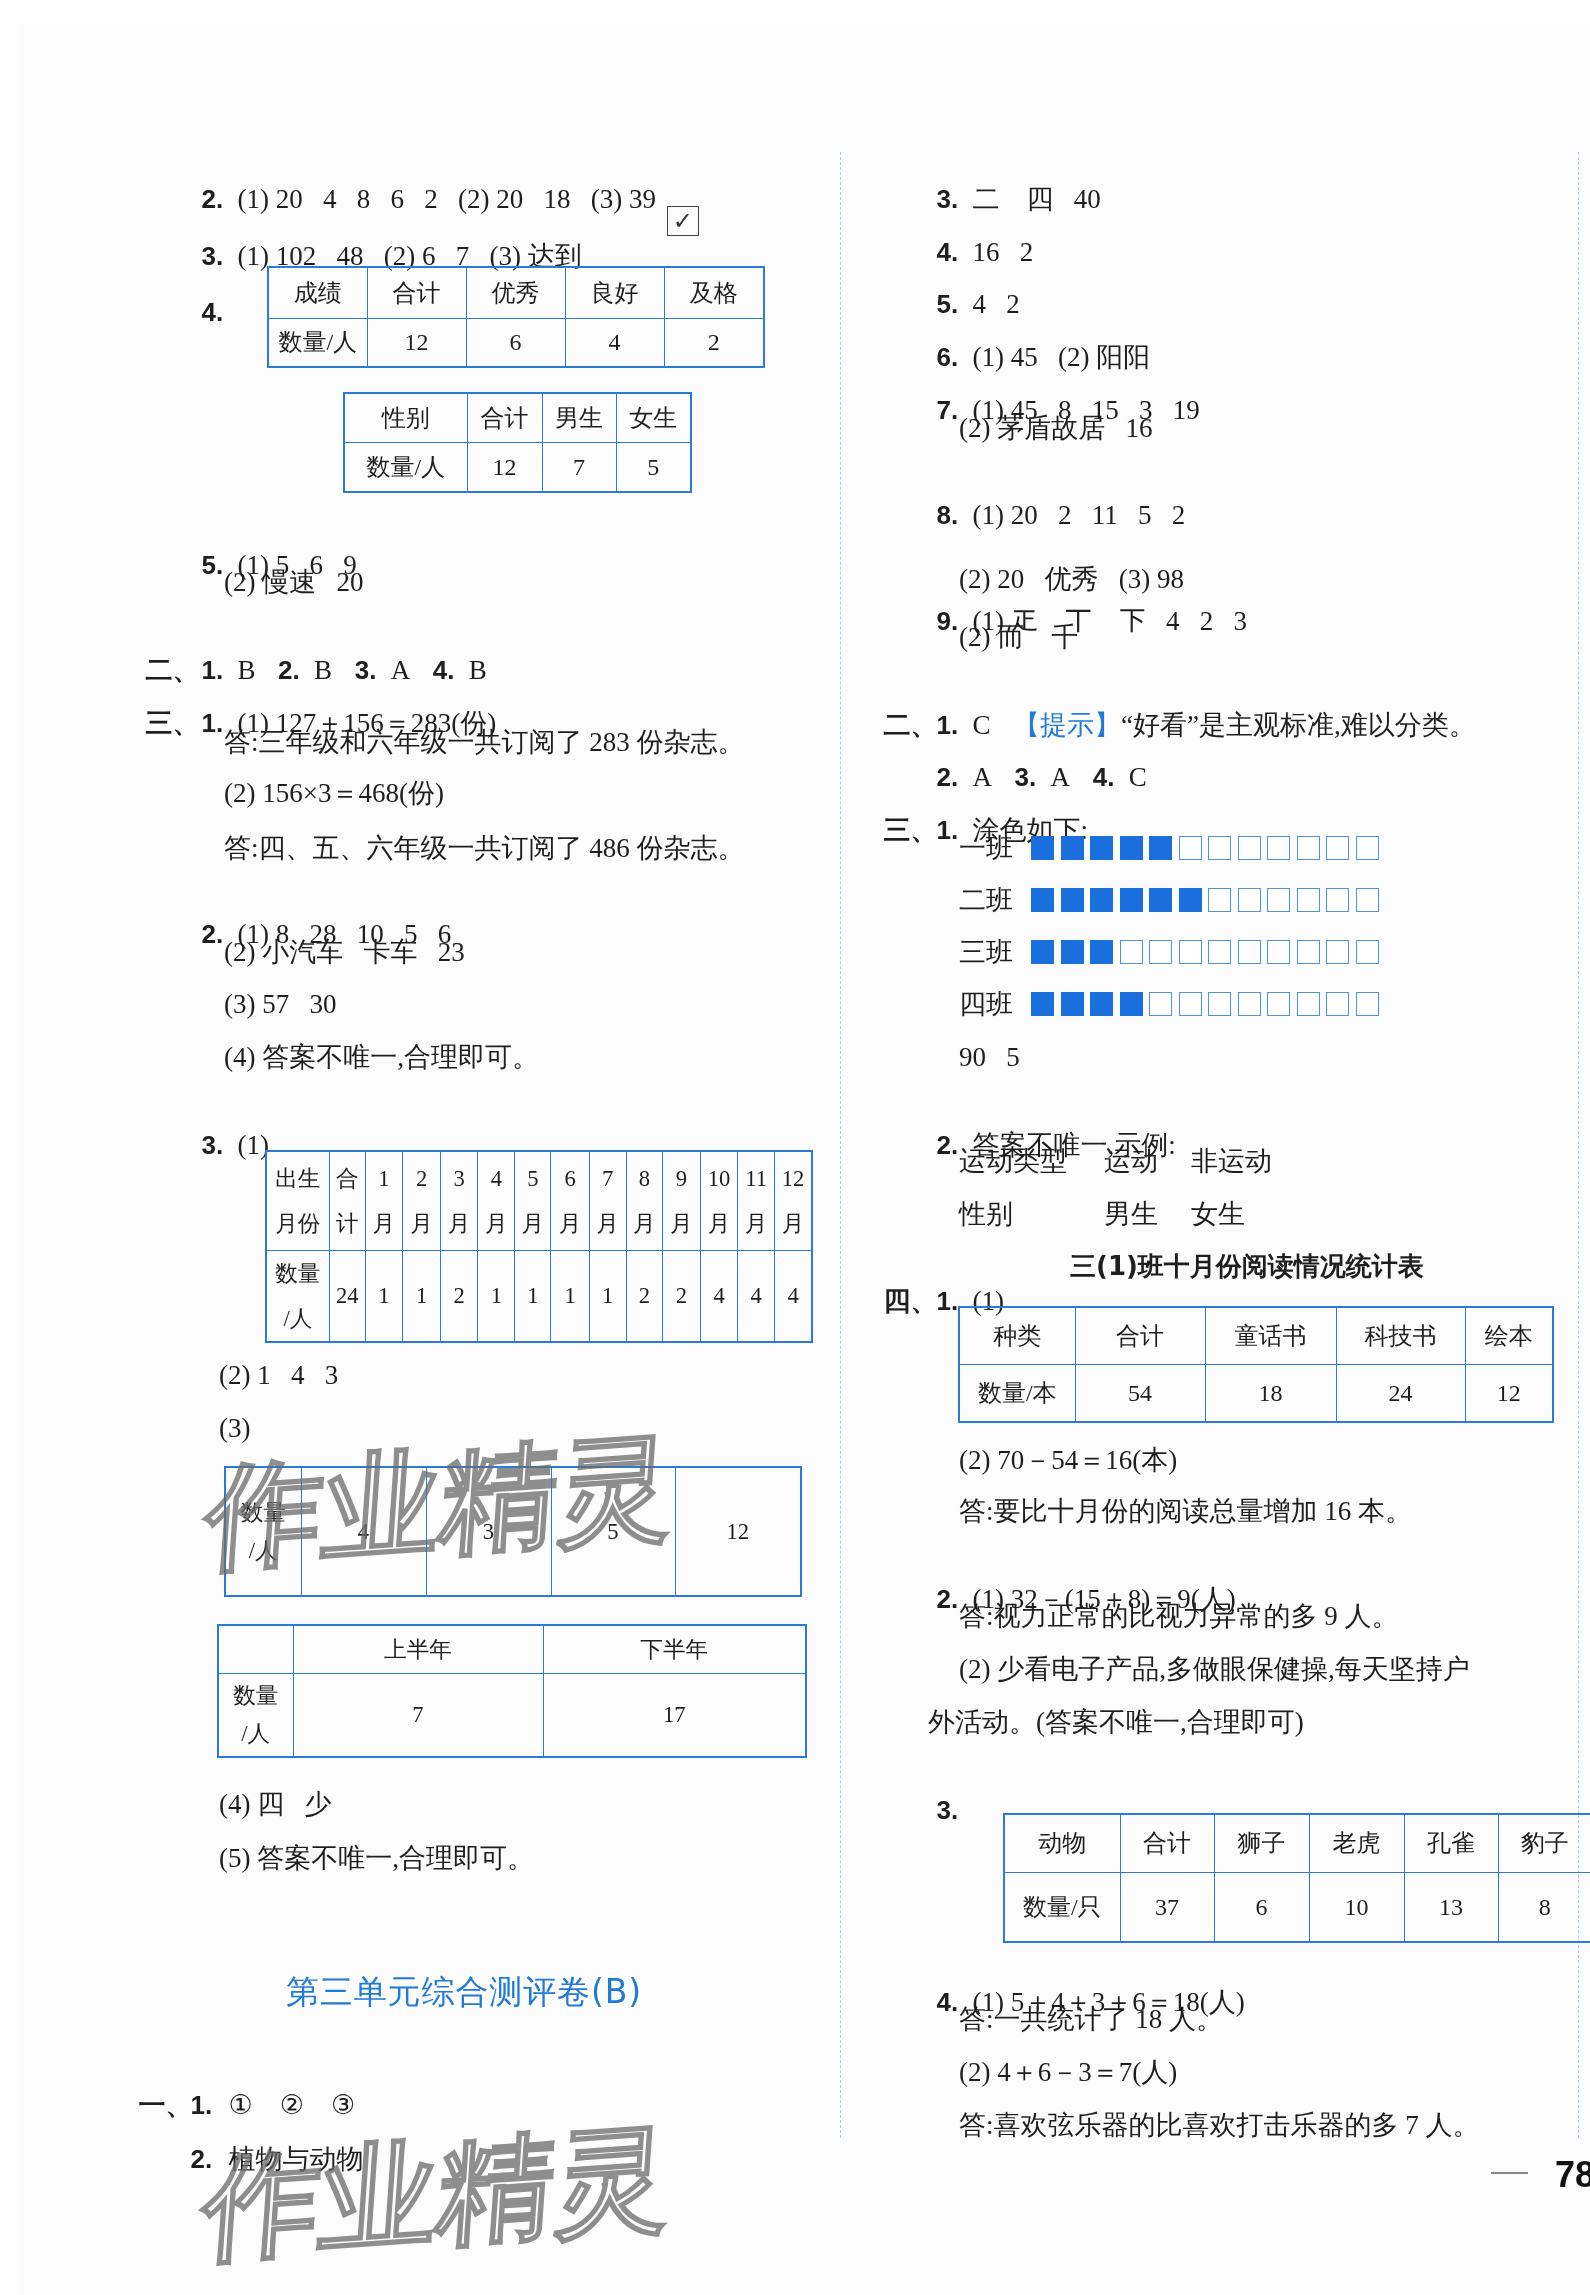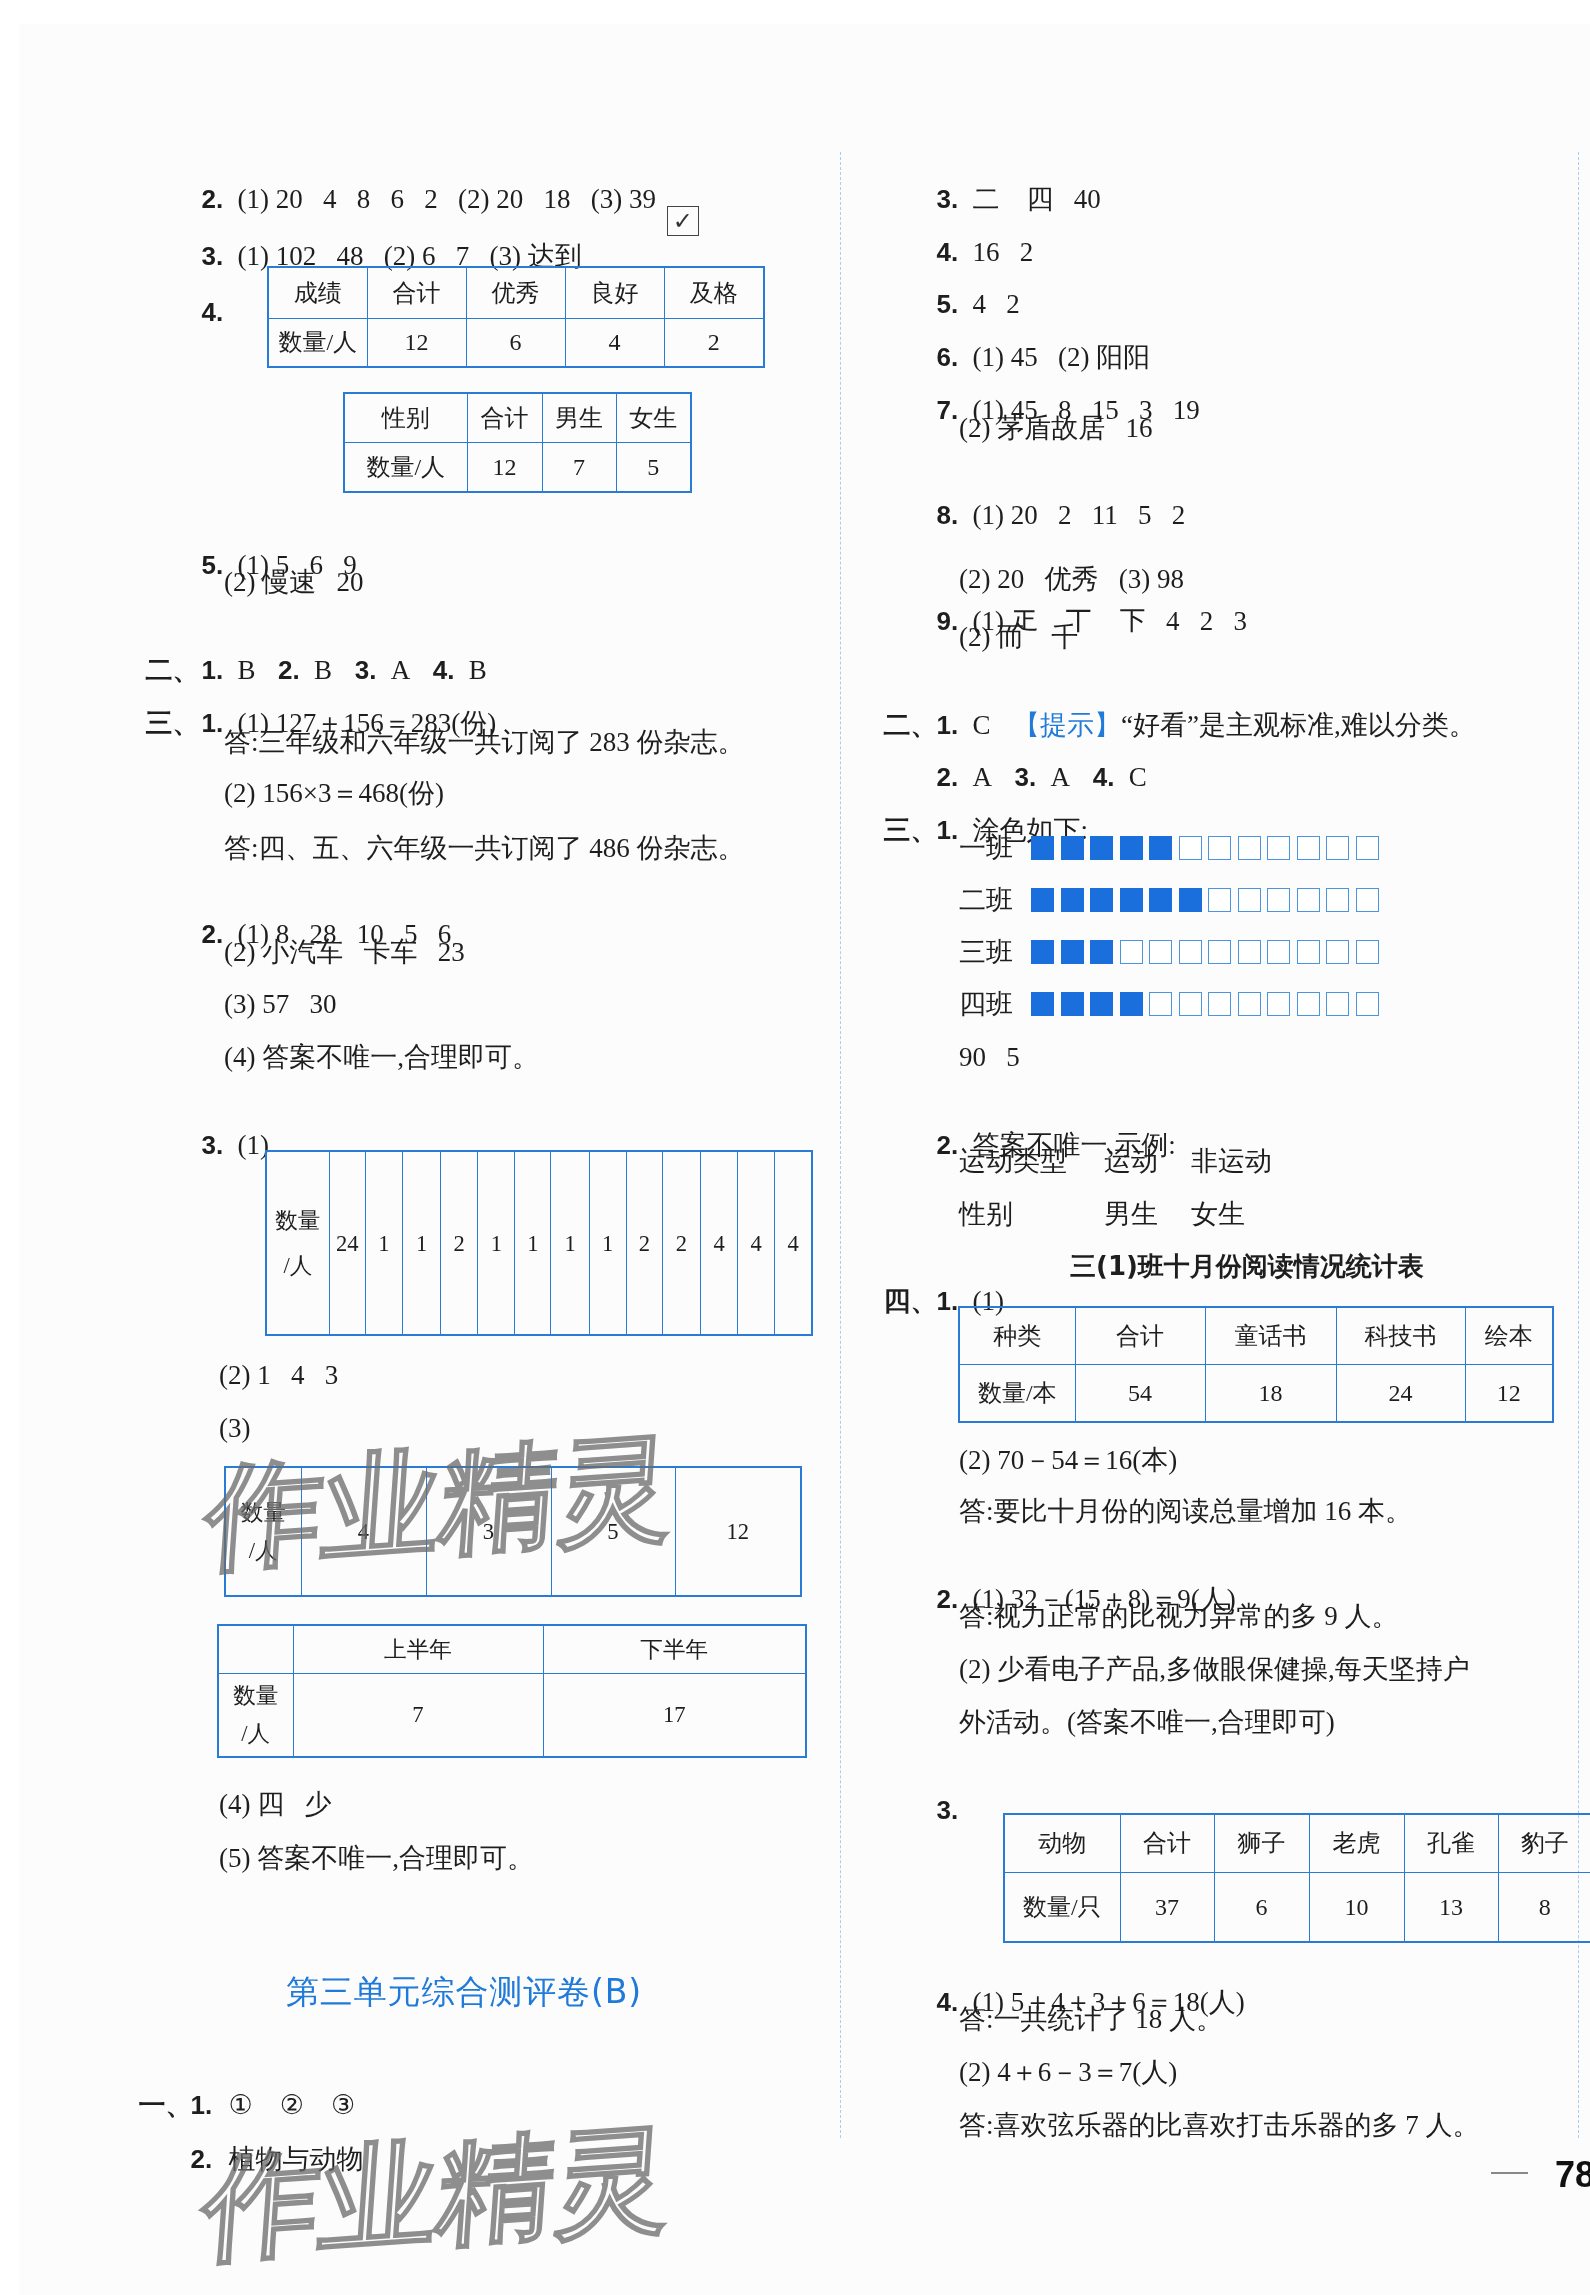--- a/index.html
+++ b/index.html
@@ -143,20 +143,50 @@
       <col style="width:36px">
       <col style="width:38px">
       <col style="width:37px">
       <col style="width:36px">
       <col style="width:38px">
       <col style="width:37px">
       <col style="width:37px">
       <col style="width:37px">
     </colgroup>
   <tbody>
+      <tr style="height:99px">
+    <td>出生
+月份</td>
+    <td>合
+计</td>
+    <td>1
+月</td>
+    <td>2
+月</td>
+    <td>3
+月</td>
+    <td>4
+月</td>
+    <td>5
+月</td>
+    <td>6
+月</td>
+    <td>7
+月</td>
+    <td>8
+月</td>
+    <td>9
+月</td>
+    <td>10
+月</td>
+    <td>11
+月</td>
+    <td>12
+月</td>
+  </tr>
   <tr style="height:87px">
     <td>数量
 /人</td>
     <td>24</td>
     <td>1</td>
     <td>1</td>
     <td>2</td>
     <td>1</td>
     <td>1</td>
     <td>1</td>
@@ -367,21 +397,21 @@
   </table>
 
 <div class="ln" style="left:959px;top:1443px;">(2) 70－54＝16(本)</div>
 <div class="ln" style="left:959px;top:1494px;">答:要比十月份的阅读总量增加 16 本。</div>
 
 <div class="ln" style="left:923px;top:1547px;">
   <span class="qn">2.</span><span>(1) 32－(15＋8)＝9(人)</span>
 </div>
 <div class="ln" style="left:959px;top:1599px;">答:视力正常的比视力异常的多 9 人。</div>
 <div class="ln" style="left:959px;top:1652px;">(2) 少看电子产品,多做眼保健操,每天坚持户</div>
-<div class="ln" style="left:959px;top:1705px;">外活动。(答案不唯一,合理即可)</div>
+<div class="ln" style="left:928px;top:1705px;">外活动。(答案不唯一,合理即可)</div>
 
 <div class="ln" style="left:923px;top:1758px;">
   <span class="qn">3.</span>
 </div>
 
 <table class="t" style="left:1003px;top:1813px;width:587px;height:115px;">
   <colgroup>
       <col style="width:116px">
       <col style="width:94px">
       <col style="width:95px">

